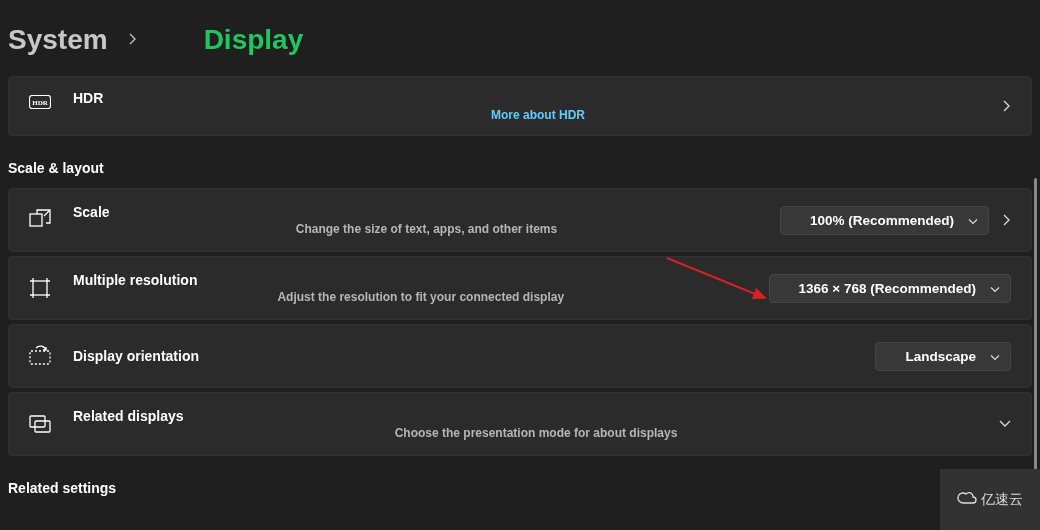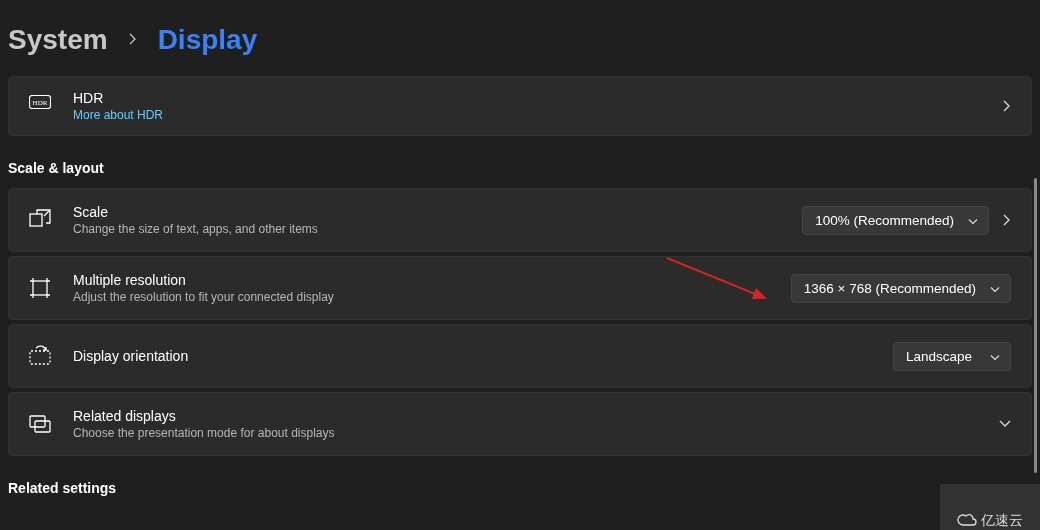--- a/index.html
+++ b/index.html
@@ -23,37 +23,39 @@
     font-weight: 600;
     color: #c7c7c7;
   }
   .breadcrumb-sep {
     color: #c7c7c7;
     font-size: 14px;
   }
   .breadcrumb-current {
     font-size: 28px;
     font-weight: 600;
-    color: #3b82f6;
+    color: #22c55e;
+    margin-left: 46px;
   }
   .section-heading {
     font-size: 14px;
     font-weight: 600;
     color: #ffffff;
     padding: 20px 16px 12px 8px;
   }
   .card {
     background: #2b2b2b;
     border: 1px solid #313131;
     border-radius: 4px;
     margin: 0 8px 4px 8px;
     display: flex;
     align-items: center;
     padding: 0 20px;
     min-height: 64px;
+    font-weight: bold;
   }
   .card-icon {
     width: 22px;
     height: 22px;
     flex-shrink: 0;
     margin-right: 22px;
     color: #ffffff;
   }
   .card-text {
     flex: 1;
@@ -61,34 +63,35 @@
     flex-direction: column;
     gap: 2px;
   }
   .card-title {
     font-size: 14px;
     color: #ffffff;
   }
   .card-sub {
     font-size: 12px;
     color: #b6b6b6;
+    text-align: center;
   }
   .card-sub.link {
     color: #60cdff;
   }
   .controls {
     display: flex;
     align-items: center;
     gap: 14px;
   }
   .dropdown {
     background: #383838;
     border: 1px solid #454545;
     border-radius: 4px;
-    padding: 6px 34px 6px 12px;
+    padding: 6px 34px 6px 29px;
     font-size: 13.5px;
     color: #ffffff;
     position: relative;
     white-space: nowrap;
   }
   .dropdown .chev {
     position: absolute;
     right: 10px;
     top: 50%;
     transform: translateY(-50%);
@@ -121,24 +124,24 @@
     top: 256px;
     width: 110px;
     height: 50px;
     pointer-events: none;
   }
   .watermark {
     position: absolute;
     right: 0;
     bottom: 0;
     width: 100px;
-    height: 46px;
+    height: 61px;
     background: #323232;
     display: flex;
-    align-items: flex-end;
+    align-items: center;
     justify-content: center;
     gap: 4px;
     font-size: 14px;
     color: #dedede;
   }
   .watermark .logo {
     display:inline-block;
   }
 </style>
 </head>

